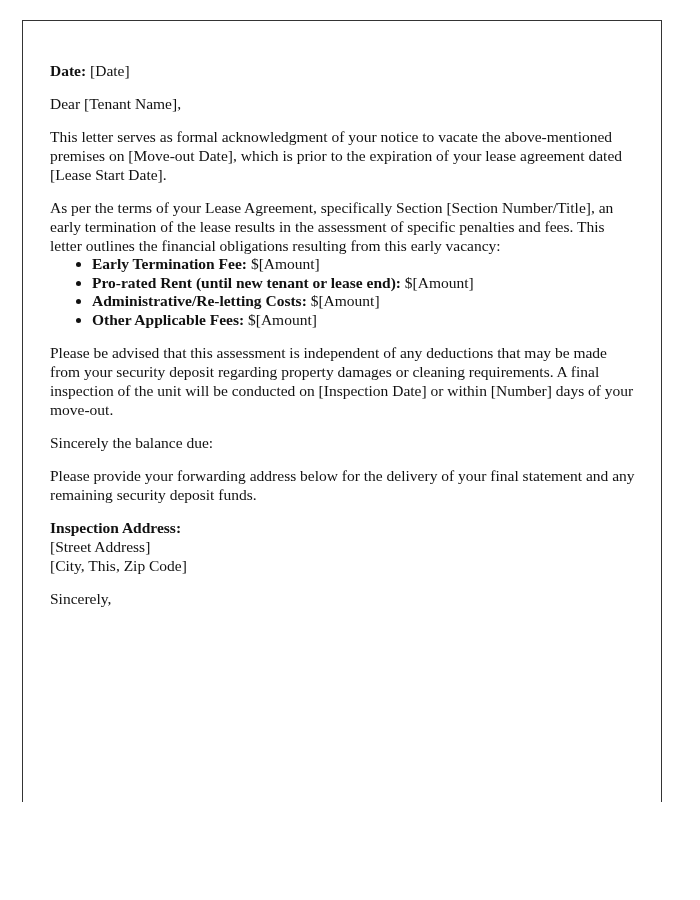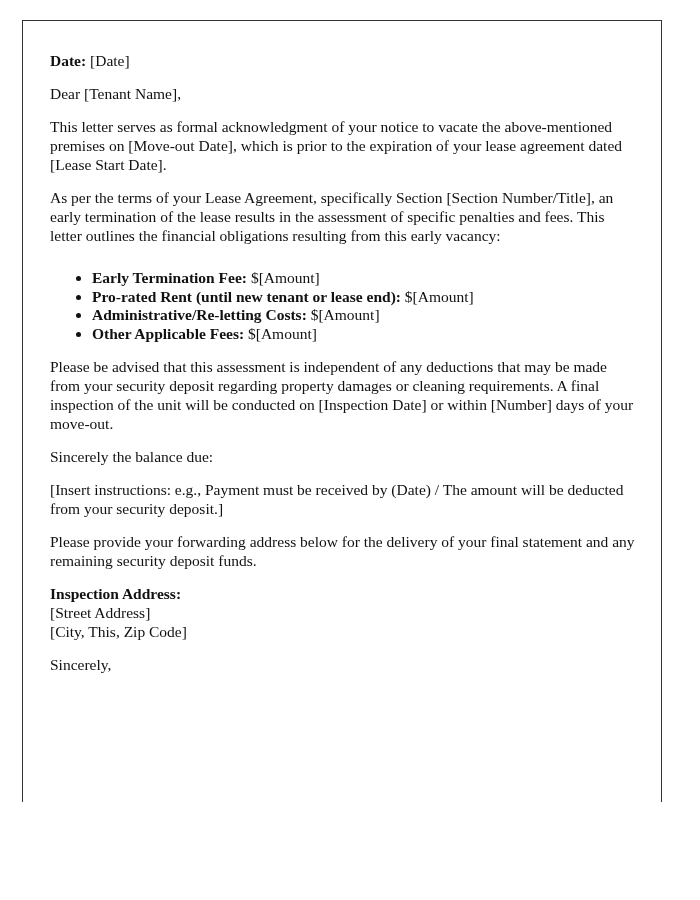--- a/index.html
+++ b/index.html
@@ -32,27 +32,27 @@
     font-family: "Liberation Serif", "DejaVu Serif", serif;
     font-size: 15.5px;
     line-height: 19px;
     color: #111111;
   }
   .letter-body p {
     margin: 14px 0 0 0;
     max-width: 586px;
   }
   .letter-body p.first {
-    margin-top: 4px;
+    margin-top: 14px;
   }
   .b {
     font-weight: 700;
   }
   ul.fees {
-    margin: 24px 0 0 0;
+    margin: 0 0 0 0;
     padding: 0 0 0 42px;
     list-style: disc;
   }
   ul.fees li {
     line-height: 18.5px;
     max-width: 544px;
   }
 </style>
 </head>
 <body>
@@ -75,21 +75,20 @@
         <li><span class="b">Pro-rated Rent (until new tenant or lease end):</span> <span>$[Amount]</span></li>
         <li><span class="b">Administrative/Re-letting Costs:</span> <span>$[Amount]</span></li>
         <li><span class="b">Other Applicable Fees:</span> <span>$[Amount]</span></li>
       </ul>
 
 
       <p>Please be advised that this assessment is independent of any deductions that may be made from your security deposit regarding property damages or cleaning requirements. A final inspection of the unit will be conducted on [Inspection Date] or within [Number] days of your move-out.</p>
 
       <p>Sincerely the balance due:</p>
 
-      <p>[Insert instructions: e.g., Payment must be received by (Date) / The amount will be deducted from your security deposit.]</p>
 
       <p>Please provide your forwarding address below for the delivery of your final statement and any remaining security deposit funds.</p>
 
       <p><span class="b">Inspection Address:</span><br><span>[Street Address]</span><br><span>[City, This, Zip Code]</span></p>
 
 
       <p>Sincerely,</p>
 
     </div>
   </div>

